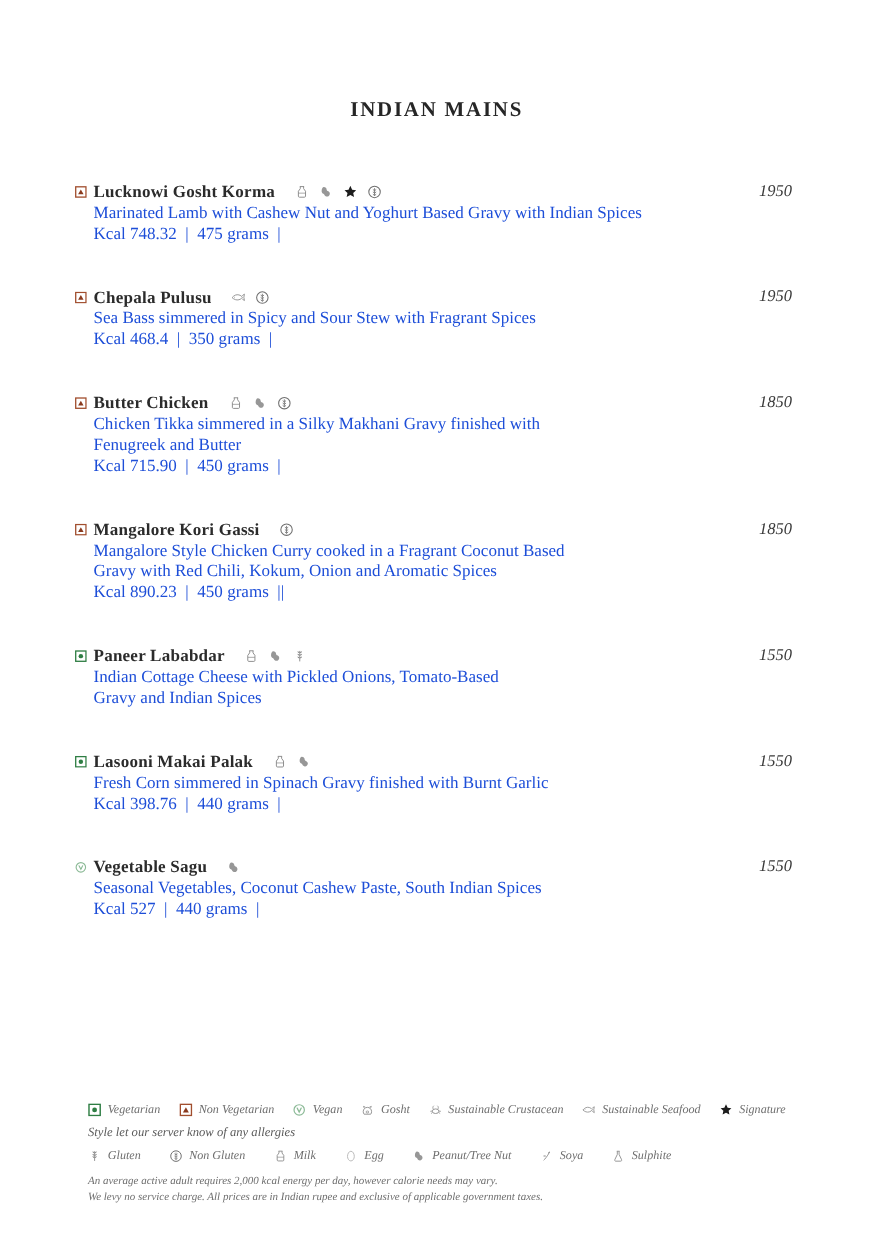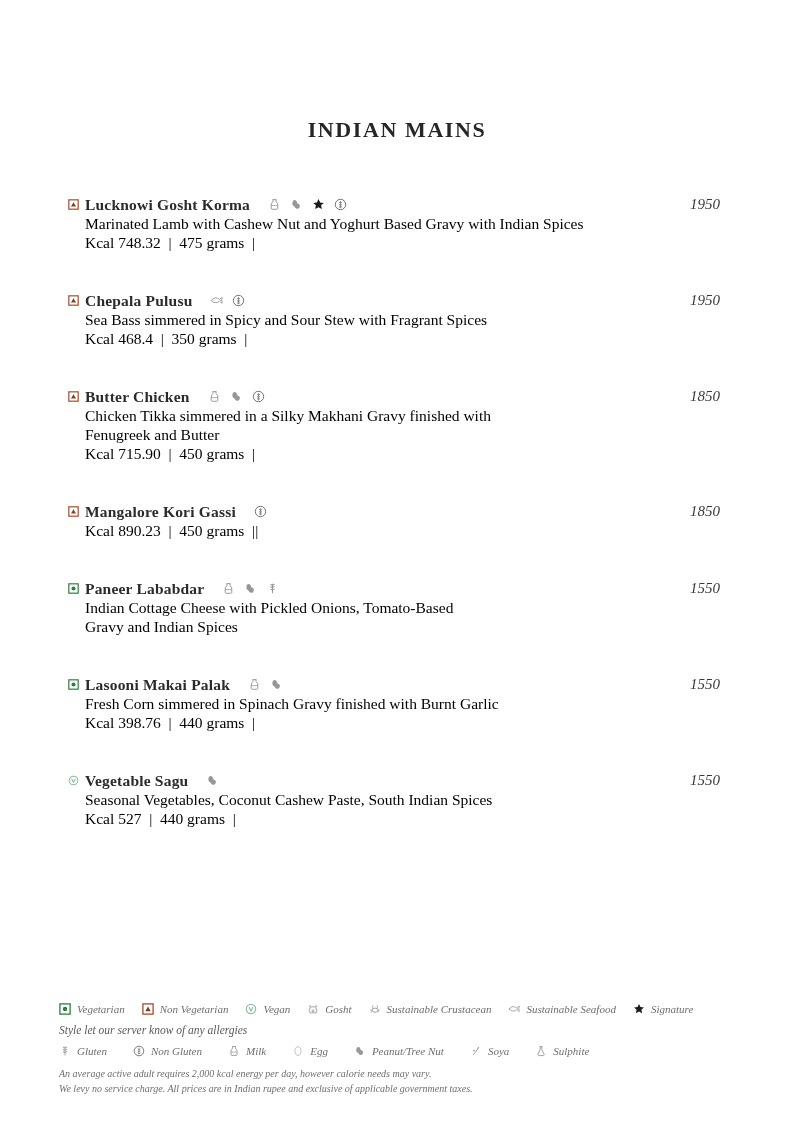--- a/index.html
+++ b/index.html
@@ -6,23 +6,23 @@
   .page {
     position:relative;
     width:794px; height:1123px;
     margin:0 auto;
     background:#ffffff;
     font-family:"Liberation Serif", serif;
     overflow:hidden;
   }
   .title {
     margin:0;
-    padding-top:120px;
+    padding-top:90px;
     text-align:center;
-    font-size:22px;
+    font-size:19px;
     line-height:20px;
     font-weight:bold;
     letter-spacing:1.6px;
     color:#262626;
   }
   .menu { margin:55px 74px 0 68px; }
   .item { margin-bottom:39px; }
   .item-head {
     display:flex;
     align-items:center;
@@ -48,26 +48,26 @@
   }
   .dish-icon { display:inline-flex; width:13px; height:13px; }
   .price {
     margin-left:auto;
     font-style:italic;
     font-size:15px;
     color:#3a3a3a;
   }
   .item-desc, .item-nutrition {
     margin-left:17px;
-    color:#000000;
+    color:#1d4ed8;
     font-size:15.5px;
     line-height:19px;
     white-space:pre-line;
   }
-  .bottom { position:absolute; top:1003px; left:59px; right:56px; }
+  .bottom { position:absolute; top:1003px; left:80px; right:56px; }
   .legend-row {
     display:flex;
     align-items:center;
     flex-wrap:wrap;
     font-style:italic;
     font-size:11px;
     color:#6e6e6e;
   }
   .legend-entry { display:inline-flex; align-items:center; margin-right:17px; }
   .allergen-row .legend-entry { margin-right:26px; }
@@ -212,20 +212,22 @@
       <span class="dish-icons">
             <span class="dish-icon">
               <svg viewBox="0 0 12 12">
                 <circle cx="6" cy="6" r="4.8" fill="none" stroke="#6f6f6f" stroke-width="0.9"></circle>
                 <path d="M6 2.8v6.4M6 5L4.6 3.9M6 5l1.4-1.1M6 7L4.6 5.9M6 7l1.4-1.1M6 9L4.6 7.9M6 9l1.4-1.1" fill="none" stroke="#6f6f6f" stroke-width="0.7"></path>
               </svg>
             </span>
           </span>
       <span class="price">1850</span>
     </div>
+    <div class="item-desc">Mangalore Style Chicken Curry cooked in a Fragrant Coconut Based
+Gravy with Red Chili, Kokum, Onion and Aromatic Spices</div>
     <div class="item-nutrition">Kcal 890.23 | 450 grams ||</div>
   </div>
 
   <div class="item">
     <div class="item-head">
       <span class="marker">
             <svg viewBox="0 0 12 12">
               <rect x="0.9" y="0.9" width="10.2" height="10.2" fill="#fff" stroke="#2e7d43" stroke-width="1.3"></rect>
               <circle cx="6" cy="6" r="2.2" fill="#2e7d43"></circle>
             </svg>

